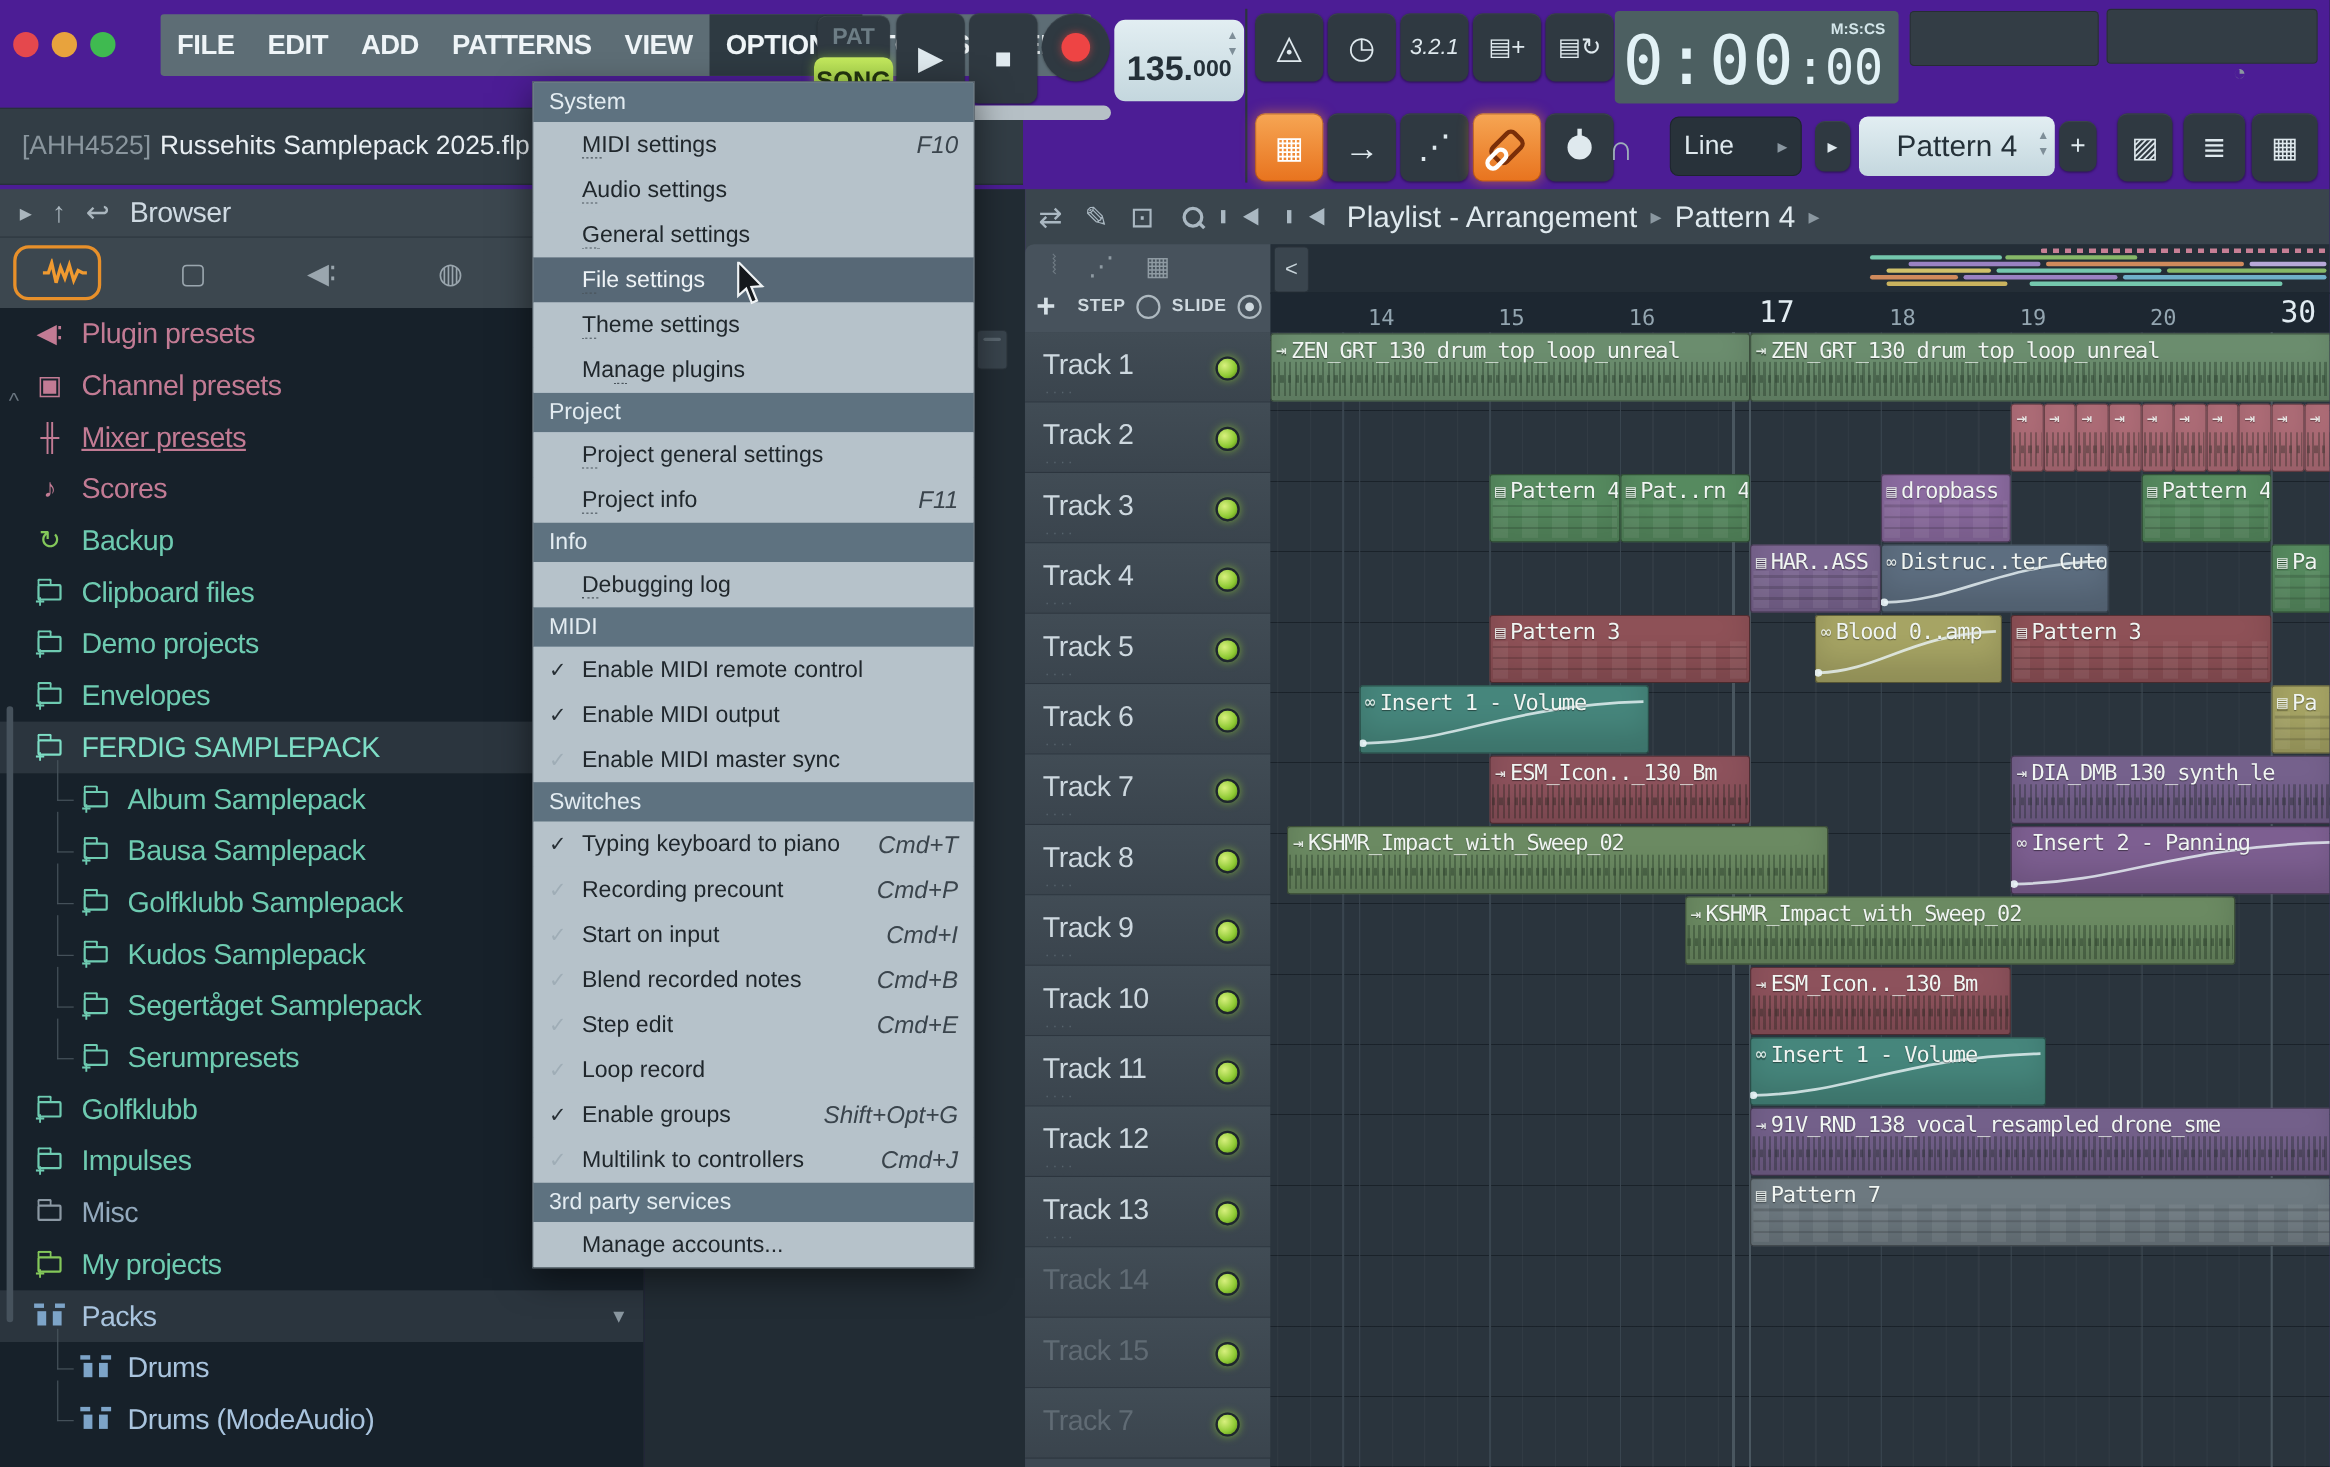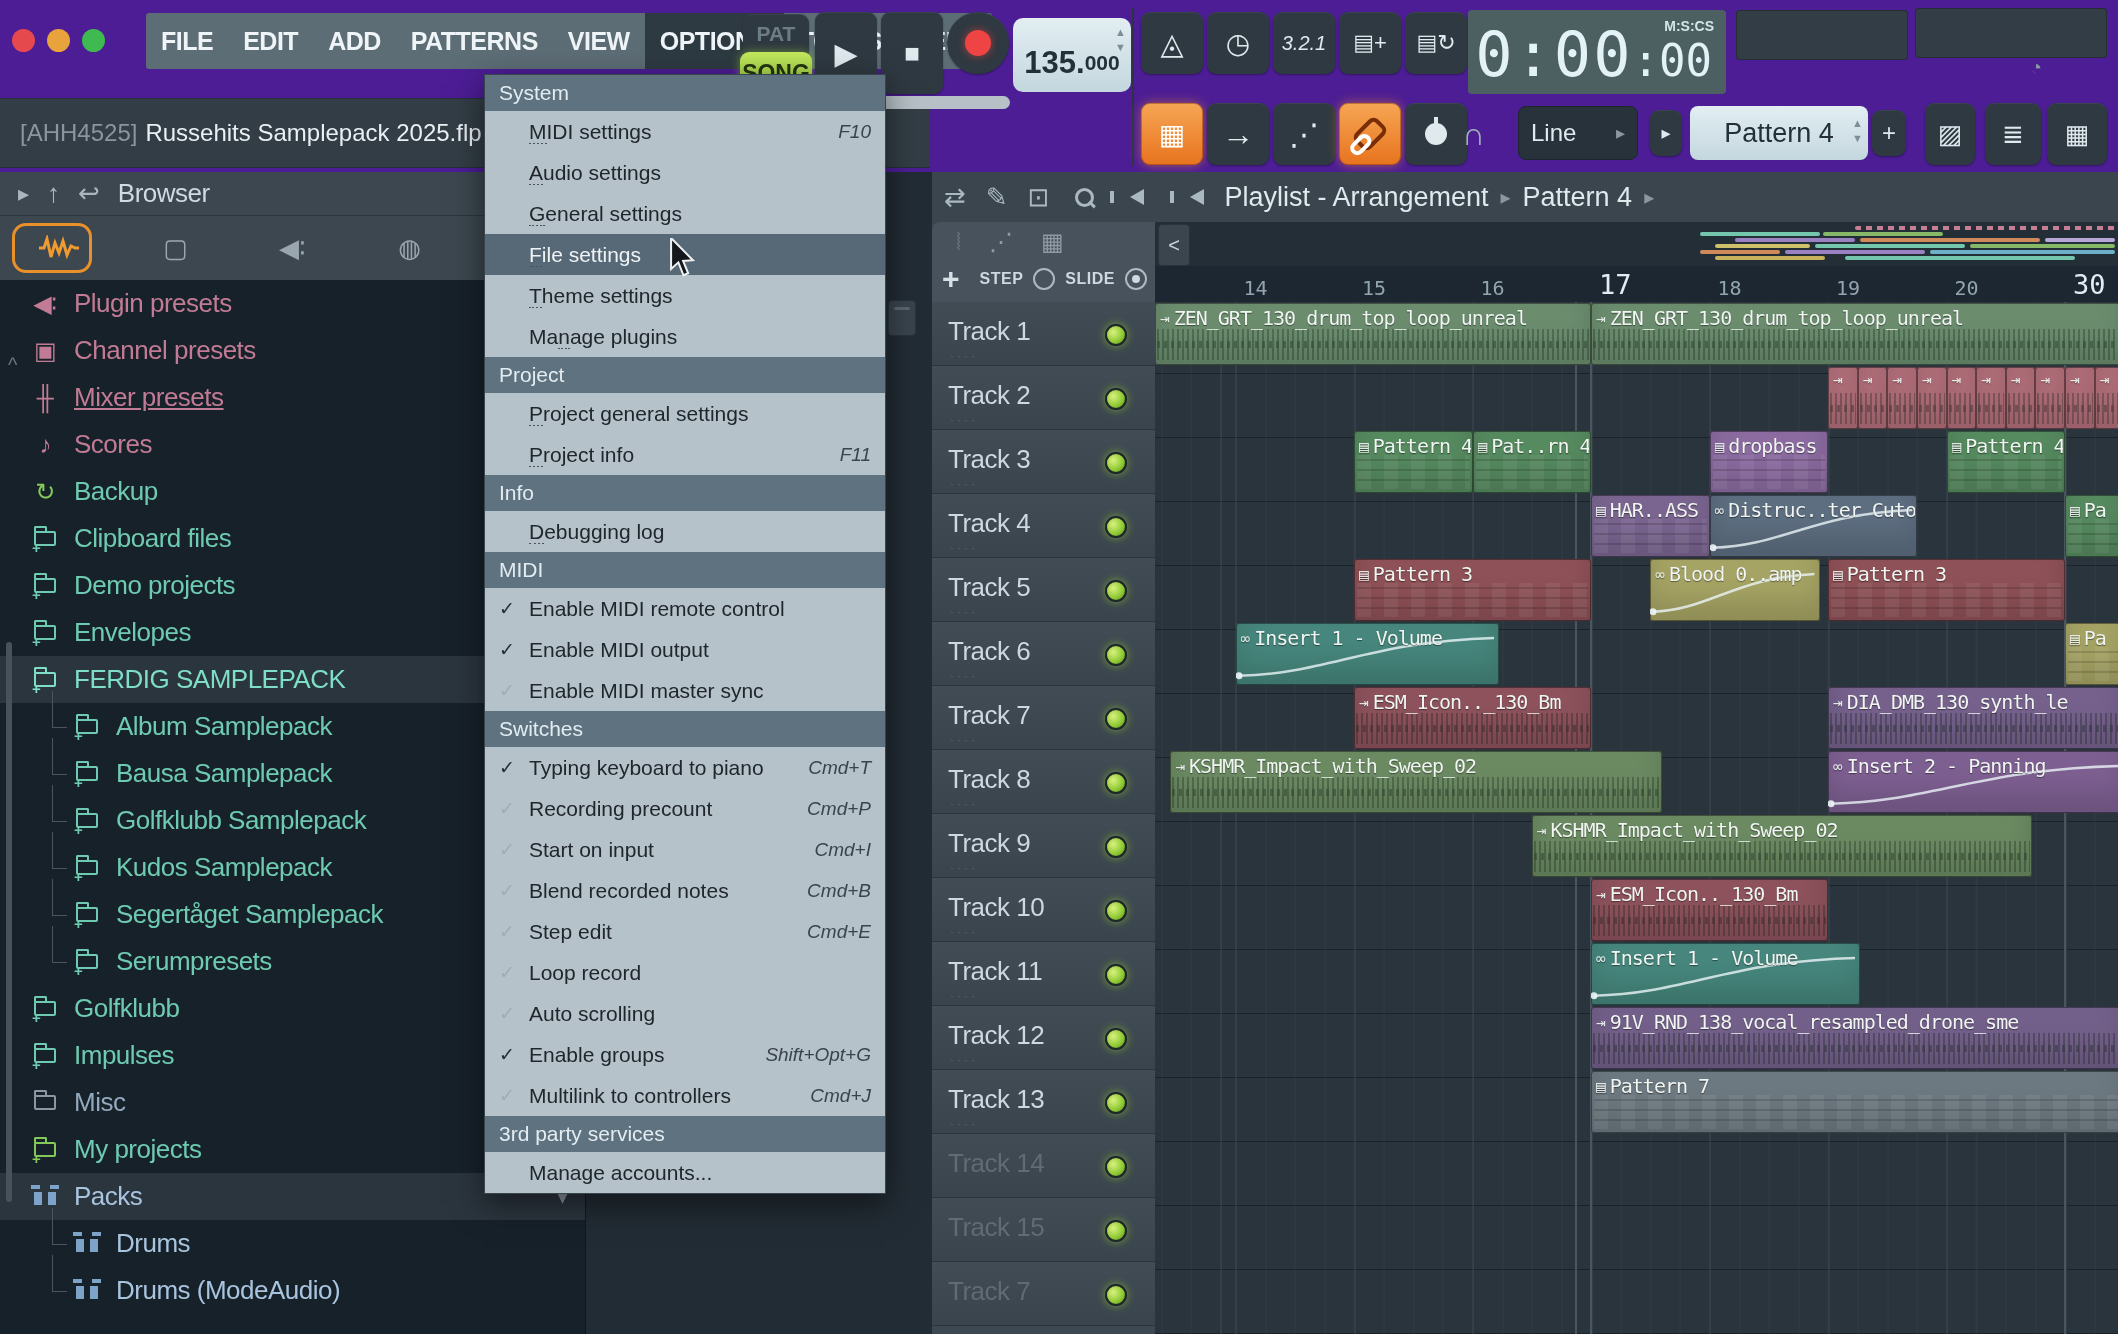--- a/index.html
+++ b/index.html
@@ -120,21 +120,21 @@
   .auto-svg{position:absolute;inset:0;}
   
   #options-menu{position:absolute;left:484px;top:74px;width:400px;z-index:50;
       border:1px solid #39444c;box-shadow:0 10px 30px rgba(0,0,0,.5);background:#b6c2ca;}
   .msec{height:36px;line-height:36px;background:#5e7280;color:#e3ecf1;font-size:21px;padding-left:14px;}
   .mi{position:relative;height:41px;display:flex;align-items:center;background:#b6c2ca;color:#20272c;font-size:21px;}
   .mi .chk{width:44px;text-align:center;font-size:19px;color:#262e34;}
   .mi .chk.off{color:#9fadb6;}
   .mi .mlbl{flex:1;white-space:nowrap;overflow:hidden;}
   .mi .mlbl u{text-decoration:none;border-bottom:2px dotted #4a545c;}
-  .mi .sc{margin-right:14px;font-style:italic;font-size:19px;color:#3a444c;}
+  .mi .sc{margin-right:14px;font-style:italic;font-size:22px;color:#3a444c;}
   .mi.hl{background:#576876;color:#eef3f6;}
   .mi.hl .chk{color:#eef3f6;}
   #cursor{position:absolute;left:668px;top:238px;z-index:60;}
   .i-knob{position:relative;width:22px;height:22px;border-radius:50%;background:#dfe9ee;}
   .i-knob::before{content:"";position:absolute;left:9px;top:-6px;width:4px;height:10px;background:#dfe9ee;}
   .i-link{position:relative;width:14px;height:24px;border:4px solid #7a2e08;border-radius:7px;transform:rotate(45deg);}
   .i-link::before{content:"";position:absolute;left:1px;top:14px;width:14px;height:24px;border:4px solid #fff;border-radius:7px;box-sizing:border-box;}
 </style>
 </head>
 <body>
@@ -882,24 +882,20 @@
       <div class="mi">
         <span class="chk off">✓</span>
         <span class="mlbl">Step edit</span>
         <span class="sc">Cmd+E</span>
       </div>
       <div class="mi">
         <span class="chk off">✓</span>
         <span class="mlbl">Loop record</span>
       </div>
       <div class="mi">
-        <span class="chk off">✓</span>
-        <span class="mlbl">Auto scrolling</span>
-      </div>
-      <div class="mi">
         <span class="chk">✓</span>
         <span class="mlbl">Enable groups</span>
         <span class="sc">Shift+Opt+G</span>
       </div>
       <div class="mi">
         <span class="chk off">✓</span>
         <span class="mlbl">Multilink to controllers</span>
         <span class="sc">Cmd+J</span>
       </div>
       <div class="msec">3rd party services</div>

